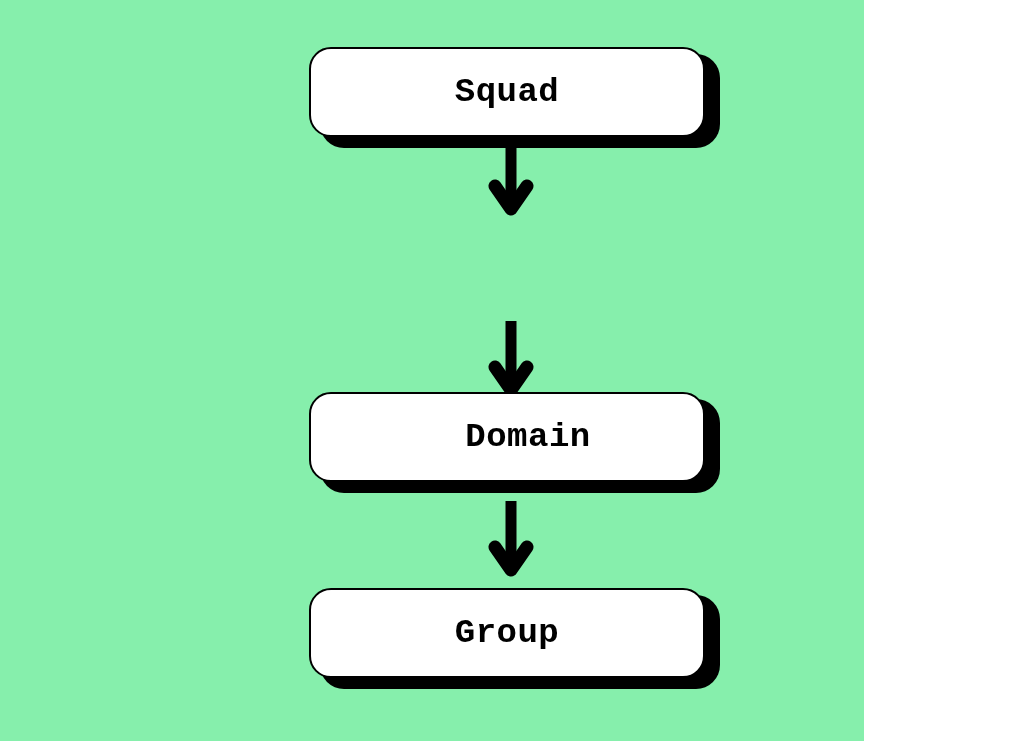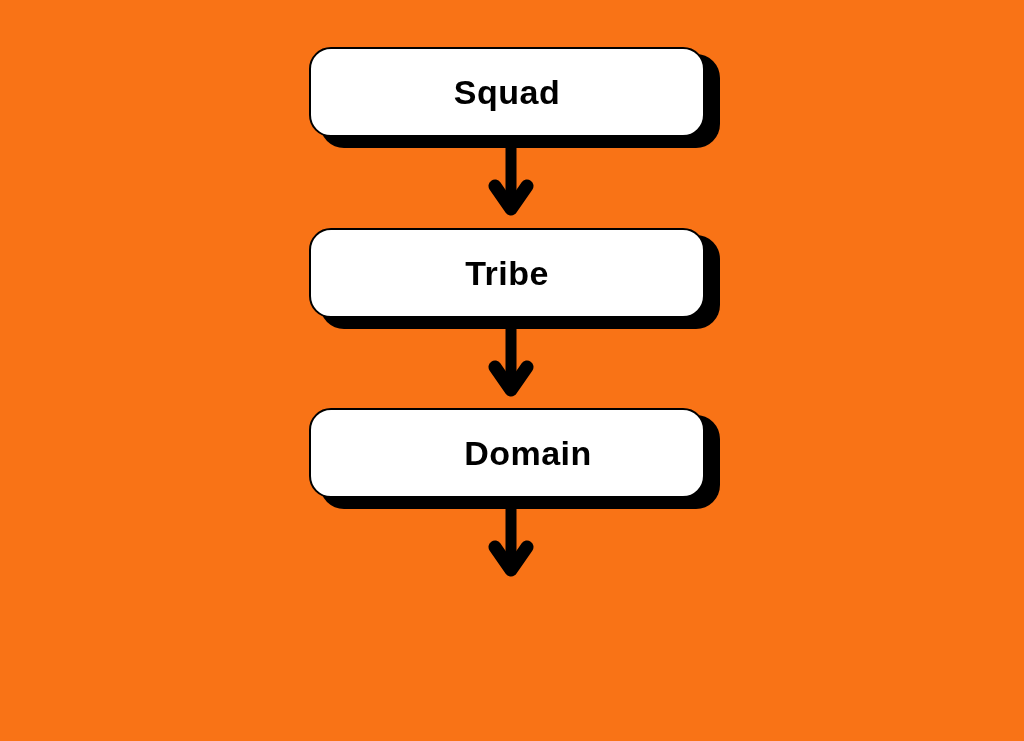--- a/index.html
+++ b/index.html
@@ -5,24 +5,25 @@
   html, body {
     margin: 0;
     padding: 0;
   }
   body {
     font-family: "Liberation Sans", sans-serif;
     background: #ffffff;
   }
   .canvas {
     position: relative;
-    width: 1024px;
+    width: 864px;
     height: 741px;
-    background: #f97316;
+    background: #86efac;
     overflow: hidden;
+    font-family: Liberation Mono, monospace;
   }
   .node {
     position: absolute;
     left: 309px;
     width: 396px;
     height: 90px;
     background: #ffffff;
     border: 2px solid #000000;
     border-radius: 22px;
     box-shadow: 13px 9px 0 2px #000000;
@@ -32,21 +33,21 @@
     box-sizing: border-box;
   }
   .node-label {
     font-size: 34px;
     font-weight: bold;
     color: #000000;
     letter-spacing: 0.5px;
   }
   .node-squad  { top: 47px; }
   .node-tribe  { top: 228px; }
-  .node-domain { top: 408px; padding-left: 42px; }
+  .node-domain { top: 392px; padding-left: 42px; }
   .node-group  { top: 588px; }
 
   .arrow {
     position: absolute;
     left: 483px;
     width: 56px;
     height: 80px;
   }
   .arrow-1 { top: 140px; }
   .arrow-2 { top: 321px; }
@@ -73,32 +74,32 @@
   <div class="node node-squad">
     <span class="node-label">Squad</span>
   </div>
 
 
   <svg class="arrow arrow-1" viewBox="0 0 56 80">
     <path d="M28 0 L28 58" fill="none" stroke="#000000" stroke-width="11"></path>
     <path d="M12 46 L28 69 L44 46" fill="none" stroke="#000000" stroke-width="13" stroke-linecap="round" stroke-linejoin="round"></path>
   </svg>
 
-  <div class="node node-tribe">
-    <span class="node-label">Tribe</span>
-  </div>
 
   <svg class="arrow arrow-2" viewBox="0 0 56 80">
     <path d="M28 0 L28 58" fill="none" stroke="#000000" stroke-width="11"></path>
     <path d="M12 46 L28 69 L44 46" fill="none" stroke="#000000" stroke-width="13" stroke-linecap="round" stroke-linejoin="round"></path>
   </svg>
 
   <div class="node node-domain">
     <span class="node-label">Domain</span>
   </div>
 
   <svg class="arrow arrow-3" viewBox="0 0 56 80">
     <path d="M28 0 L28 58" fill="none" stroke="#000000" stroke-width="11"></path>
     <path d="M12 46 L28 69 L44 46" fill="none" stroke="#000000" stroke-width="13" stroke-linecap="round" stroke-linejoin="round"></path>
   </svg>
 
+  <div class="node node-group">
+    <span class="node-label">Group</span>
+  </div>
 
 </div>
 
 </body></html>

